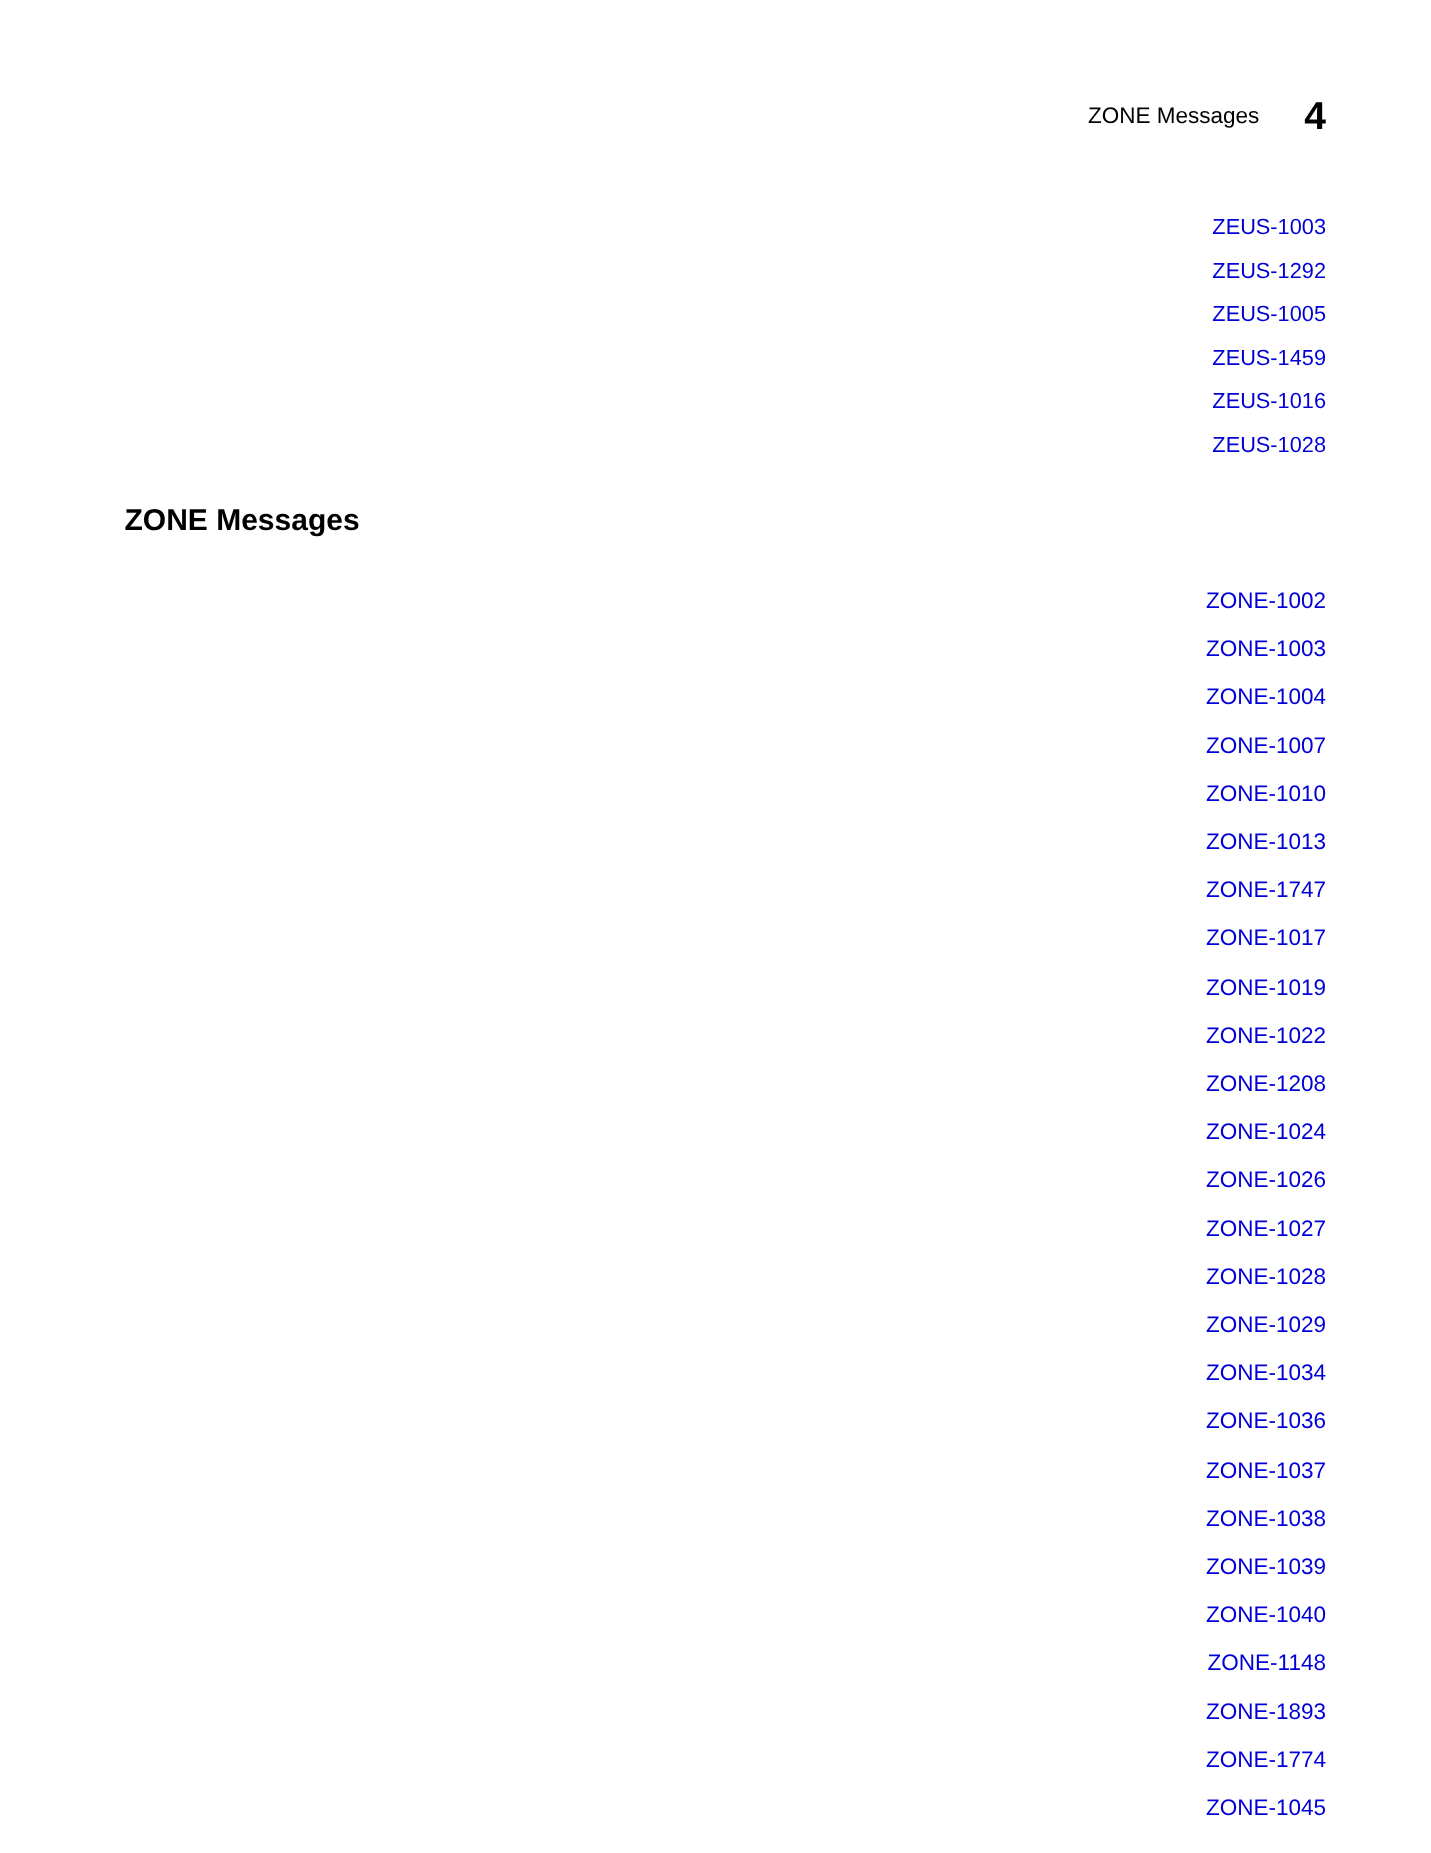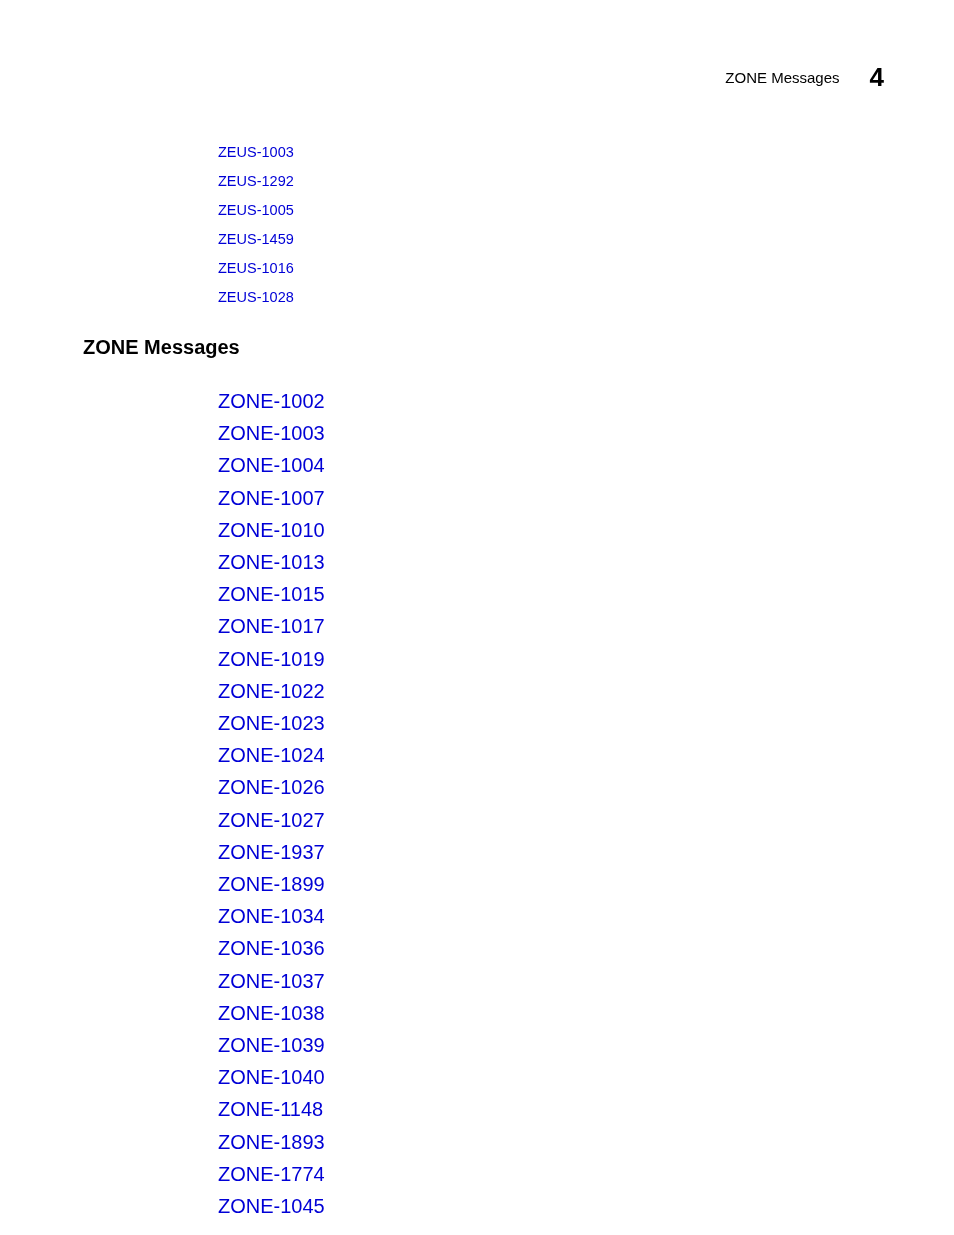--- a/index.html
+++ b/index.html
@@ -37,31 +37,32 @@
     .link-list {
       margin-left: 135px;
     }
     .link-item {
       display: block;
       color: #0000d6;
       font-size: 14.5px;
       line-height: 29px;
       text-decoration: none;
       cursor: pointer;
+      text-align: right;
     }
     .section-heading {
       font-size: 20px;
       font-weight: bold;
       color: #000;
       margin-top: 24px;
       margin-bottom: 26px;
     }
     .zone-list .link-item {
       line-height: 32.2px;
-      font-size: 20px;
+      font-size: 15px;
     }
   </style>
 </head>
 <body>
 
 <div class="header">
   <span class="header-title">ZONE Messages</span>
   <span class="header-number">4</span>
 </div>
 
@@ -77,30 +78,30 @@
 
   <h2 class="section-heading">ZONE Messages</h2>
 
   <div class="link-list zone-list" id="zone-list">
       <a class="link-item">ZONE-1002</a>
       <a class="link-item">ZONE-1003</a>
       <a class="link-item">ZONE-1004</a>
       <a class="link-item">ZONE-1007</a>
       <a class="link-item">ZONE-1010</a>
       <a class="link-item">ZONE-1013</a>
-      <a class="link-item">ZONE-1015</a>
+      <a class="link-item">ZONE-1747</a>
       <a class="link-item">ZONE-1017</a>
       <a class="link-item">ZONE-1019</a>
       <a class="link-item">ZONE-1022</a>
-      <a class="link-item">ZONE-1023</a>
+      <a class="link-item">ZONE-1208</a>
       <a class="link-item">ZONE-1024</a>
       <a class="link-item">ZONE-1026</a>
       <a class="link-item">ZONE-1027</a>
-      <a class="link-item">ZONE-1937</a>
-      <a class="link-item">ZONE-1899</a>
+      <a class="link-item">ZONE-1028</a>
+      <a class="link-item">ZONE-1029</a>
       <a class="link-item">ZONE-1034</a>
       <a class="link-item">ZONE-1036</a>
       <a class="link-item">ZONE-1037</a>
       <a class="link-item">ZONE-1038</a>
       <a class="link-item">ZONE-1039</a>
       <a class="link-item">ZONE-1040</a>
       <a class="link-item">ZONE-1148</a>
       <a class="link-item">ZONE-1893</a>
       <a class="link-item">ZONE-1774</a>
       <a class="link-item">ZONE-1045</a>

